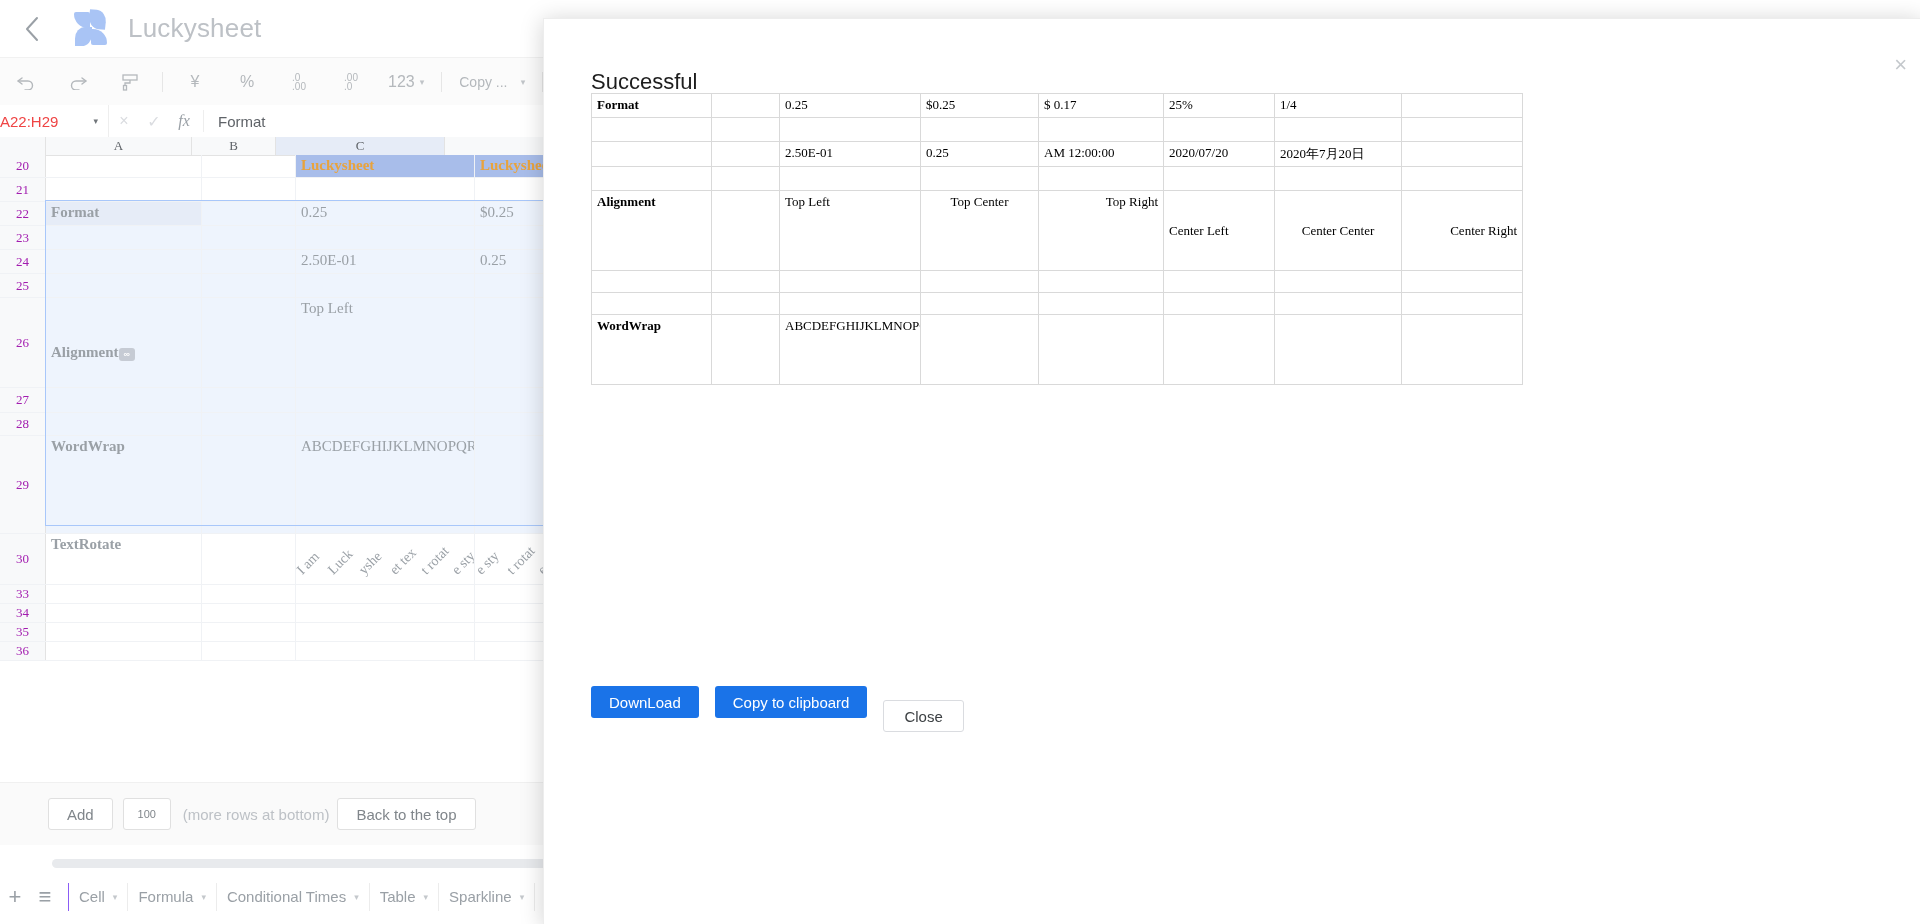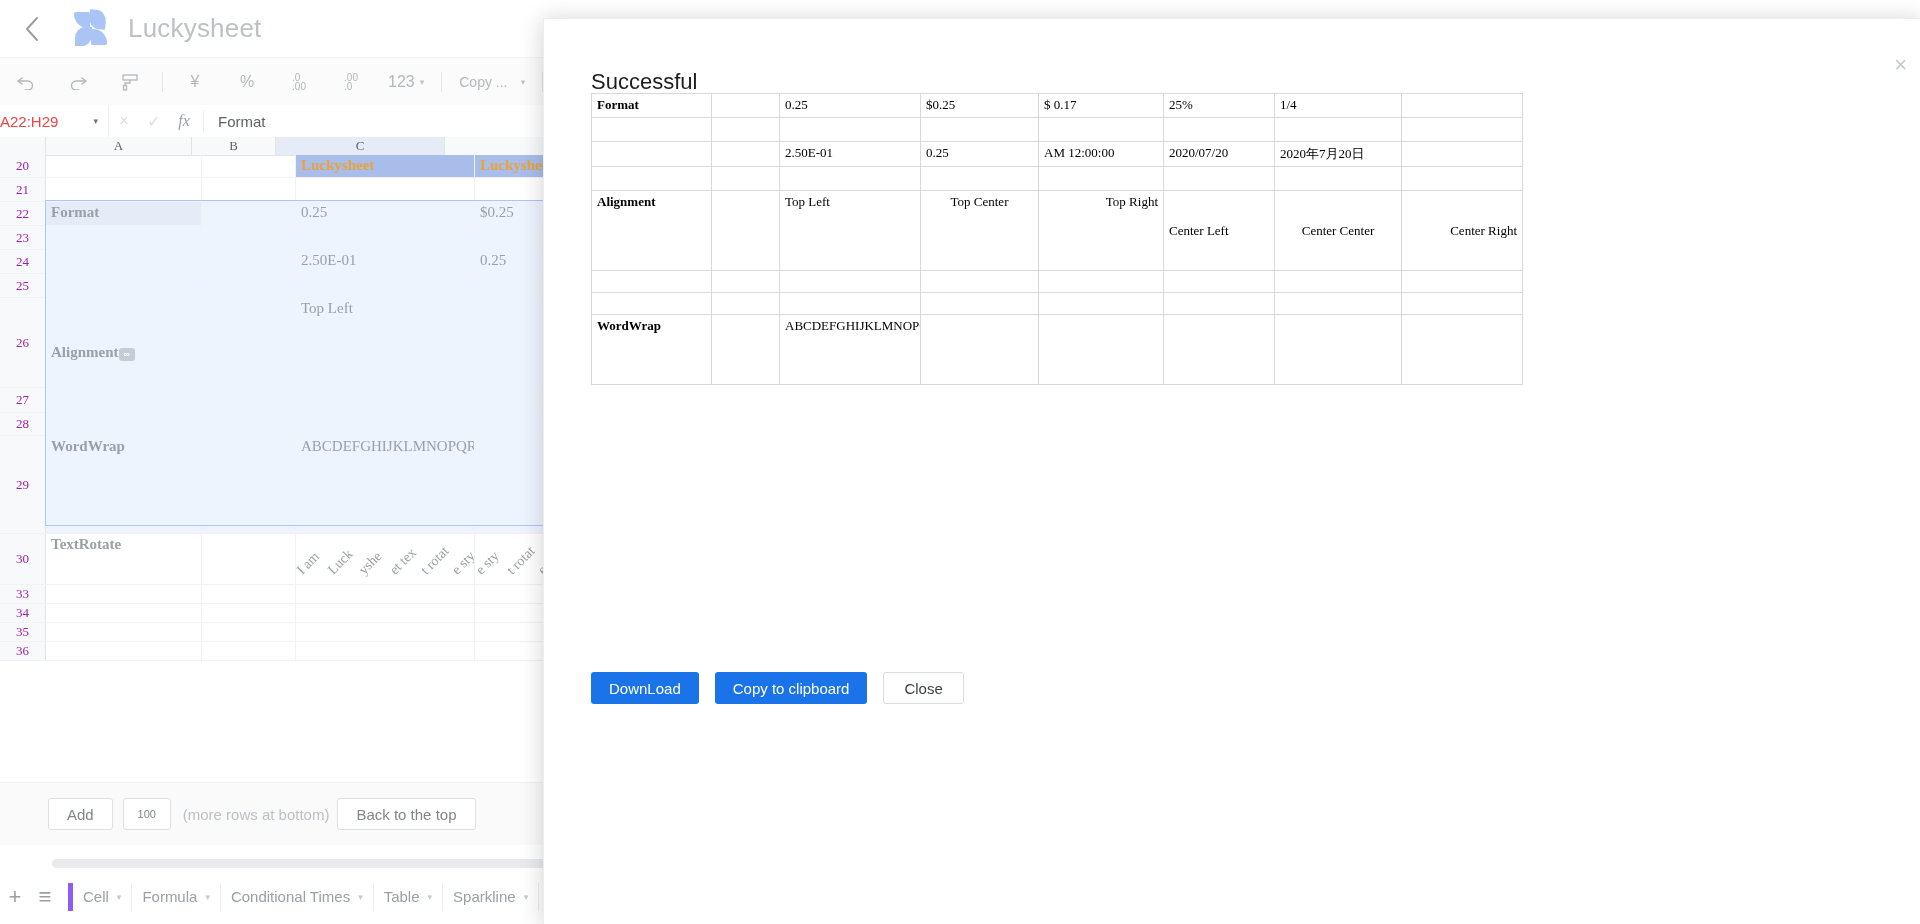--- a/index.html
+++ b/index.html
@@ -163,21 +163,21 @@
   }
   .bb-icon { width:30px; text-align:center; font-size:22px; color:#9aa0a6;
              cursor:pointer; }
   .bb-group { display:flex; align-items:center; margin-left:8px; }
   .bb-item {
     display:flex; align-items:center; height:28px; padding:0 10px;
     border-right:1px solid #ececec; font-size:15px; color:#9aa0a6;
     cursor:pointer; white-space:nowrap;
   }
   .bb-item .bb-caret { font-size:9px; margin-left:8px; color:#c4c8cc; }
-  .bb-first { border-left:5px solid #8b5cf6; }
+  .bb-first { border-left:1px solid #8b5cf6; }
   .bb-nav { font-size:13px; color:#bdc1c6; padding:0 10px; cursor:pointer; }
 
   
   .modal {
     position:absolute; left:543px; top:18px; width:1377px; height:906px;
     background:#fff; box-shadow:0 2px 22px rgba(0,0,0,.18);
     border:1px solid #ededed;
   }
   .modal-close {
     position:absolute; right:14px; top:35px; font-size:22px;
@@ -206,20 +206,21 @@
   }
   .btn-blue {
     height:32px; padding:0 18px; background:#1a73e8; color:#fff;
     border:none; border-radius:3px; font-size:15px; cursor:pointer;
     margin-right:16px; font-family:"Liberation Sans", sans-serif;
   }
   .btn-white {
     height:32px; padding:0 20px; background:#fff; color:#3c4043;
     border:1px solid #dadce0; border-radius:3px; font-size:15px; cursor:pointer;
     font-family:"Liberation Sans", sans-serif;
+    margin-top:28px;
   }
 </style>
 </head>
 <body>
 
 <div id="app">
 
   <div class="header">
     <div class="back-arrow">
       <svg width="17" height="28" viewBox="0 0 17 28" aria-hidden="true">

